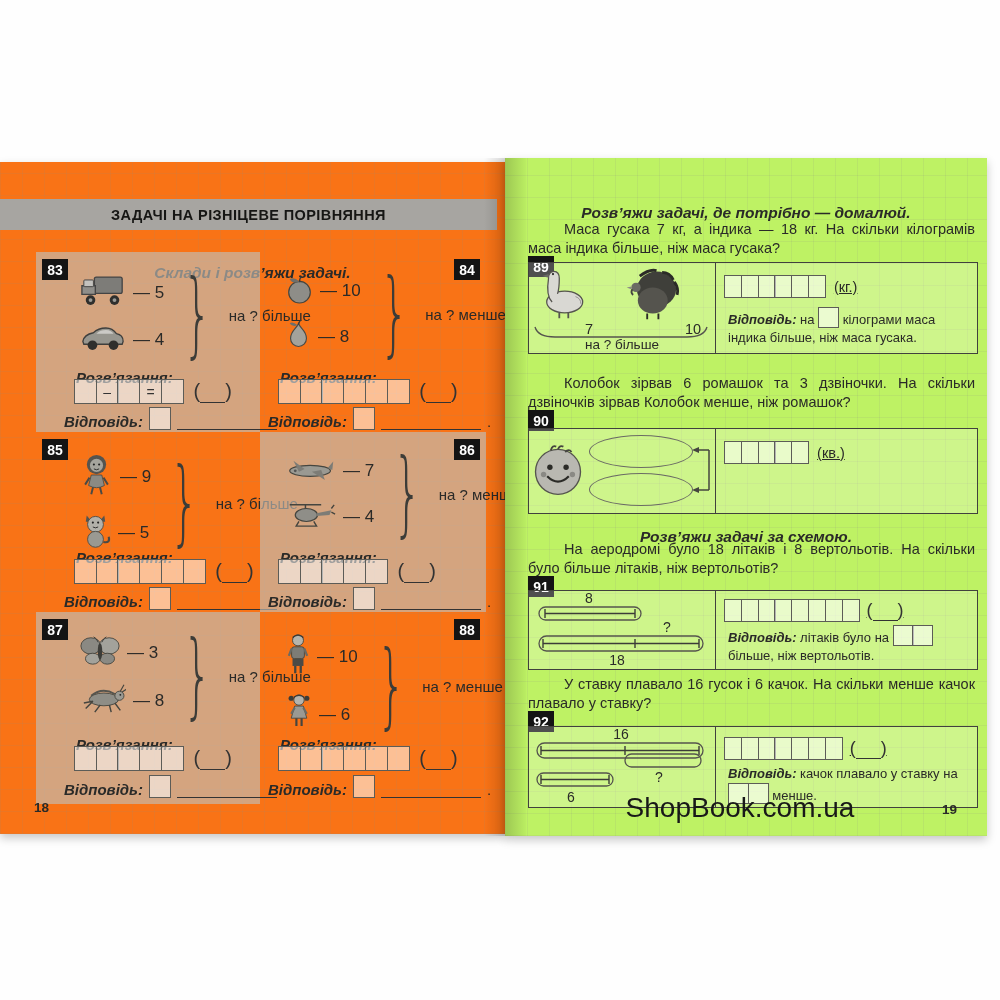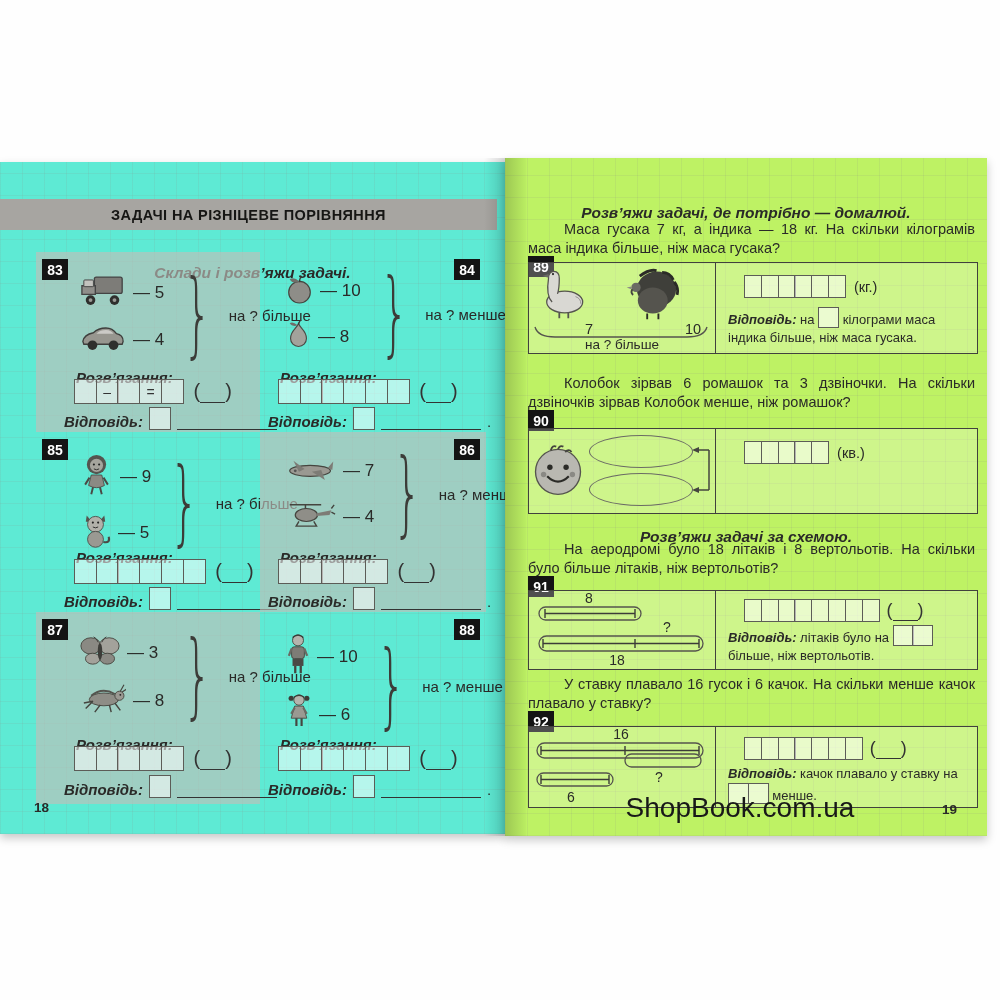--- a/index.html
+++ b/index.html
@@ -1,20 +1,20 @@
 <!DOCTYPE html>
 <html><head>
 <meta charset="utf-8">
 <style>
   html,body{margin:0;padding:0;background:#fff;}
   .shot{position:relative;width:1000px;height:1000px;background:#fefefe;overflow:hidden;
         font-family:"Liberation Sans",sans-serif;color:#2a2a28;}
   
   .page{position:absolute;box-shadow:0 4px 9px rgba(0,0,0,.22);}
-  .page-left{left:0;top:162px;width:505px;height:672px;background:#5eead4;}
+  .page-left{left:0;top:162px;width:505px;height:672px;background:#f97316;}
   .page-right{left:505px;top:158px;width:482px;height:678px;background:#bef264;}
   .grid-tex{position:absolute;inset:0;pointer-events:none;
     background-image:
       repeating-linear-gradient(0deg, rgba(140,140,132,.13) 0 1px, transparent 1px 22px),
       repeating-linear-gradient(90deg, rgba(140,140,132,.13) 0 1px, transparent 1px 22px);}
   .spine{position:absolute;left:484px;top:158px;width:42px;height:678px;pointer-events:none;
     background:linear-gradient(to right, rgba(0,0,0,0) 0%, rgba(0,0,0,.16) 55%, rgba(0,0,0,.02) 100%);}
   
   .band{position:absolute;left:0;right:8px;top:37px;height:31px;background:#a7a5a1;
         display:flex;align-items:center;justify-content:center;
@@ -58,21 +58,21 @@
   .dot{font-size:15px;}
   
   .rbadge{position:absolute;left:23px;width:26px;height:21px;background:#141414;color:#fff;
           display:flex;align-items:center;justify-content:center;font-weight:bold;font-size:14px;margin-top:34px;}
   .rtext{position:absolute;left:23px;right:12px;font-size:14.5px;line-height:1.34;
          text-align:justify;text-indent:36px;}
   .rbox{position:absolute;left:23px;width:448px;border:1.5px solid #41413d;display:flex;
         background:rgba(255,255,255,.25);}
   .rbox-left{width:186px;border-right:1.5px solid #41413d;position:relative;flex:none;}
   .rbox-right{flex:1;position:relative;}
-  .rsolrow{position:absolute;top:12px;left:28px;display:flex;align-items:center;}
+  .rsolrow{position:absolute;top:12px;left:8px;display:flex;align-items:center;text-decoration:underline;}
   .rcell{width:16px;height:21px;border:1.2px solid #5c5c57;margin-right:-1.2px;background:rgba(255,255,255,.55);}
   .runit{margin-left:9px;font-size:14.5px;}
   .ranswer{position:absolute;left:12px;right:8px;font-size:13px;line-height:1.42;}
   .ranswer b{font-style:italic;}
   .inlinebox{display:inline-block;width:19px;height:19px;border:1.3px solid #5c5c57;
              vertical-align:-4px;background:rgba(255,255,255,.6);}
   .inlinebox + .inlinebox{margin-left:-1.3px;}
   .figlabel{position:absolute;font-size:14.5px;}
   .figcap{position:absolute;left:0;right:0;text-align:center;font-size:13.5px;}
   .oval{position:absolute;border:1.3px solid #6b6b65;border-radius:50%;}

